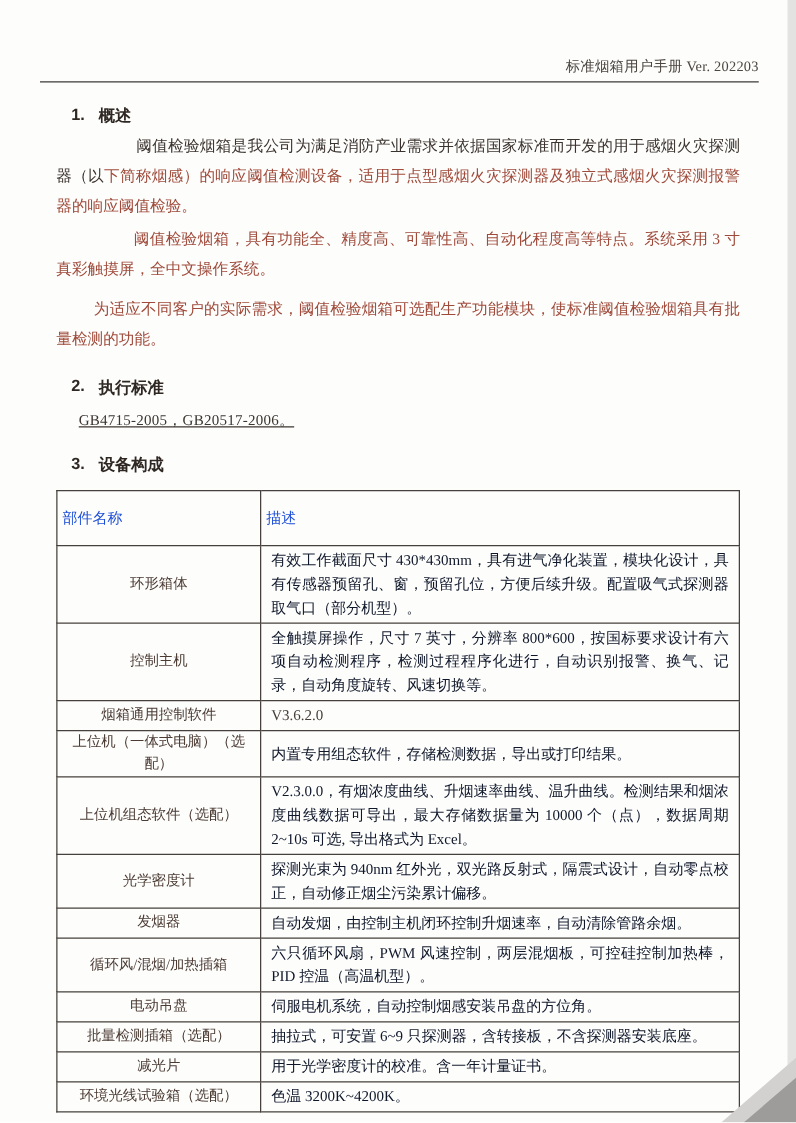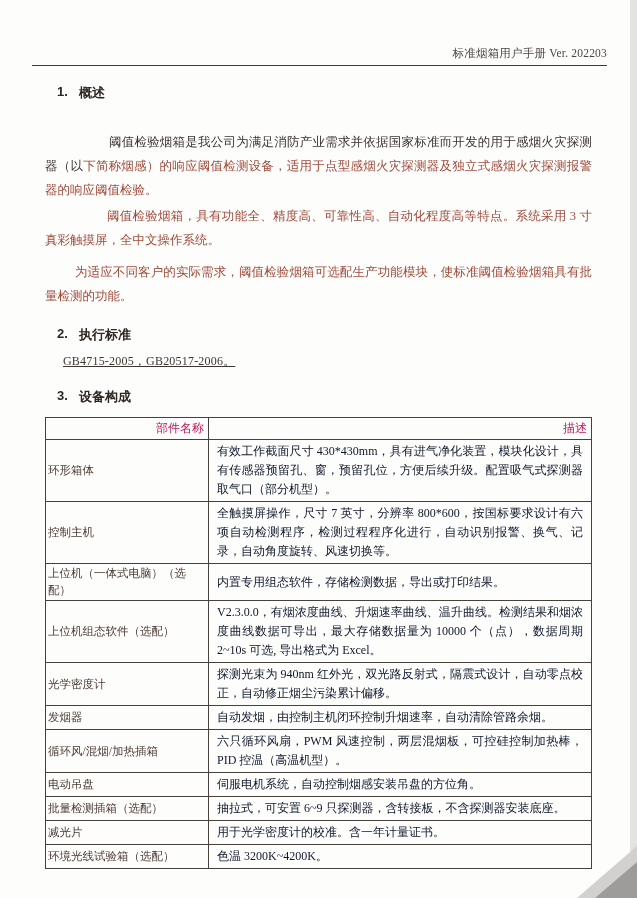--- a/index.html
+++ b/index.html
@@ -48,21 +48,21 @@
     margin:18px 0 0 12px;
     font-family:"Liberation Sans","DejaVu Sans",sans-serif;
   }
   .sec-heading .sec-num { width:22px; flex:none; }
   .para {
     font-size:12.5px;
     line-height:24px;
     text-align:justify;
     margin:0;
   }
-  .p1 { margin-top:28px; text-indent:64px; }
+  .p1 { margin-top:3px; text-indent:64px; }
   .p2 { margin-top:2px;  text-indent:62px; }
   .p3 { margin-top:8px;  text-indent:30px; }
   .dark { color:#3b332e; }
   .red  { color:#9f4a3a; }
   .std-line {
     margin:9px 0 0 18px;
     font-size:12px;
     color:#3c3631;
     letter-spacing:0.2px;
     text-decoration:underline;
@@ -72,26 +72,27 @@
     border-collapse:collapse;
     margin-top:11px;
     table-layout:fixed;
   }
   table.parts th, table.parts td {
     border:1px solid #46413d;
   }
   table.parts th {
     font-weight:normal;
     font-size:12px;
-    color:#be185d;
-    padding:2px 4px;
-    text-align:right;
+    color:#1d4ed8;
+    padding:13px 4px;
+    text-align:left;
   }
   col.c-name { width:163px; }
   td.name {
+    text-align:center;
     vertical-align:middle;
     font-size:11.5px;
     color:#4b3b33;
     padding:1px 2px;
     line-height:17px;
   }
   td.desc {
     font-size:12px;
     line-height:19px;
     padding:2px 8px;
@@ -146,20 +147,24 @@
       </tr>
       <tr>
         <td class="name">环形箱体</td>
         <td class="desc">有效工作截面尺寸 430*430mm，具有进气净化装置，模块化设计，具有传感器预留孔、窗，预留孔位，方便后续升级。配置吸气式探测器取气口（部分机型）。</td>
       </tr>
       <tr>
         <td class="name">控制主机</td>
         <td class="desc">全触摸屏操作，尺寸 7 英寸，分辨率 800*600，按国标要求设计有六项自动检测程序，检测过程程序化进行，自动识别报警、换气、记录，自动角度旋转、风速切换等。</td>
       </tr>
       <tr>
+        <td class="name">烟箱通用控制软件</td>
+        <td class="desc desc-dark">V3.6.2.0</td>
+      </tr>
+      <tr>
         <td class="name">上位机（一体式电脑）（选配）</td>
         <td class="desc">内置专用组态软件，存储检测数据，导出或打印结果。</td>
       </tr>
       <tr>
         <td class="name">上位机组态软件（选配）</td>
         <td class="desc">V2.3.0.0，有烟浓度曲线、升烟速率曲线、温升曲线。检测结果和烟浓度曲线数据可导出，最大存储数据量为 10000 个（点），数据周期 2~10s 可选, 导出格式为 Excel。</td>
       </tr>
       <tr>
         <td class="name">光学密度计</td>
         <td class="desc">探测光束为 940nm 红外光，双光路反射式，隔震式设计，自动零点校正，自动修正烟尘污染累计偏移。</td>

